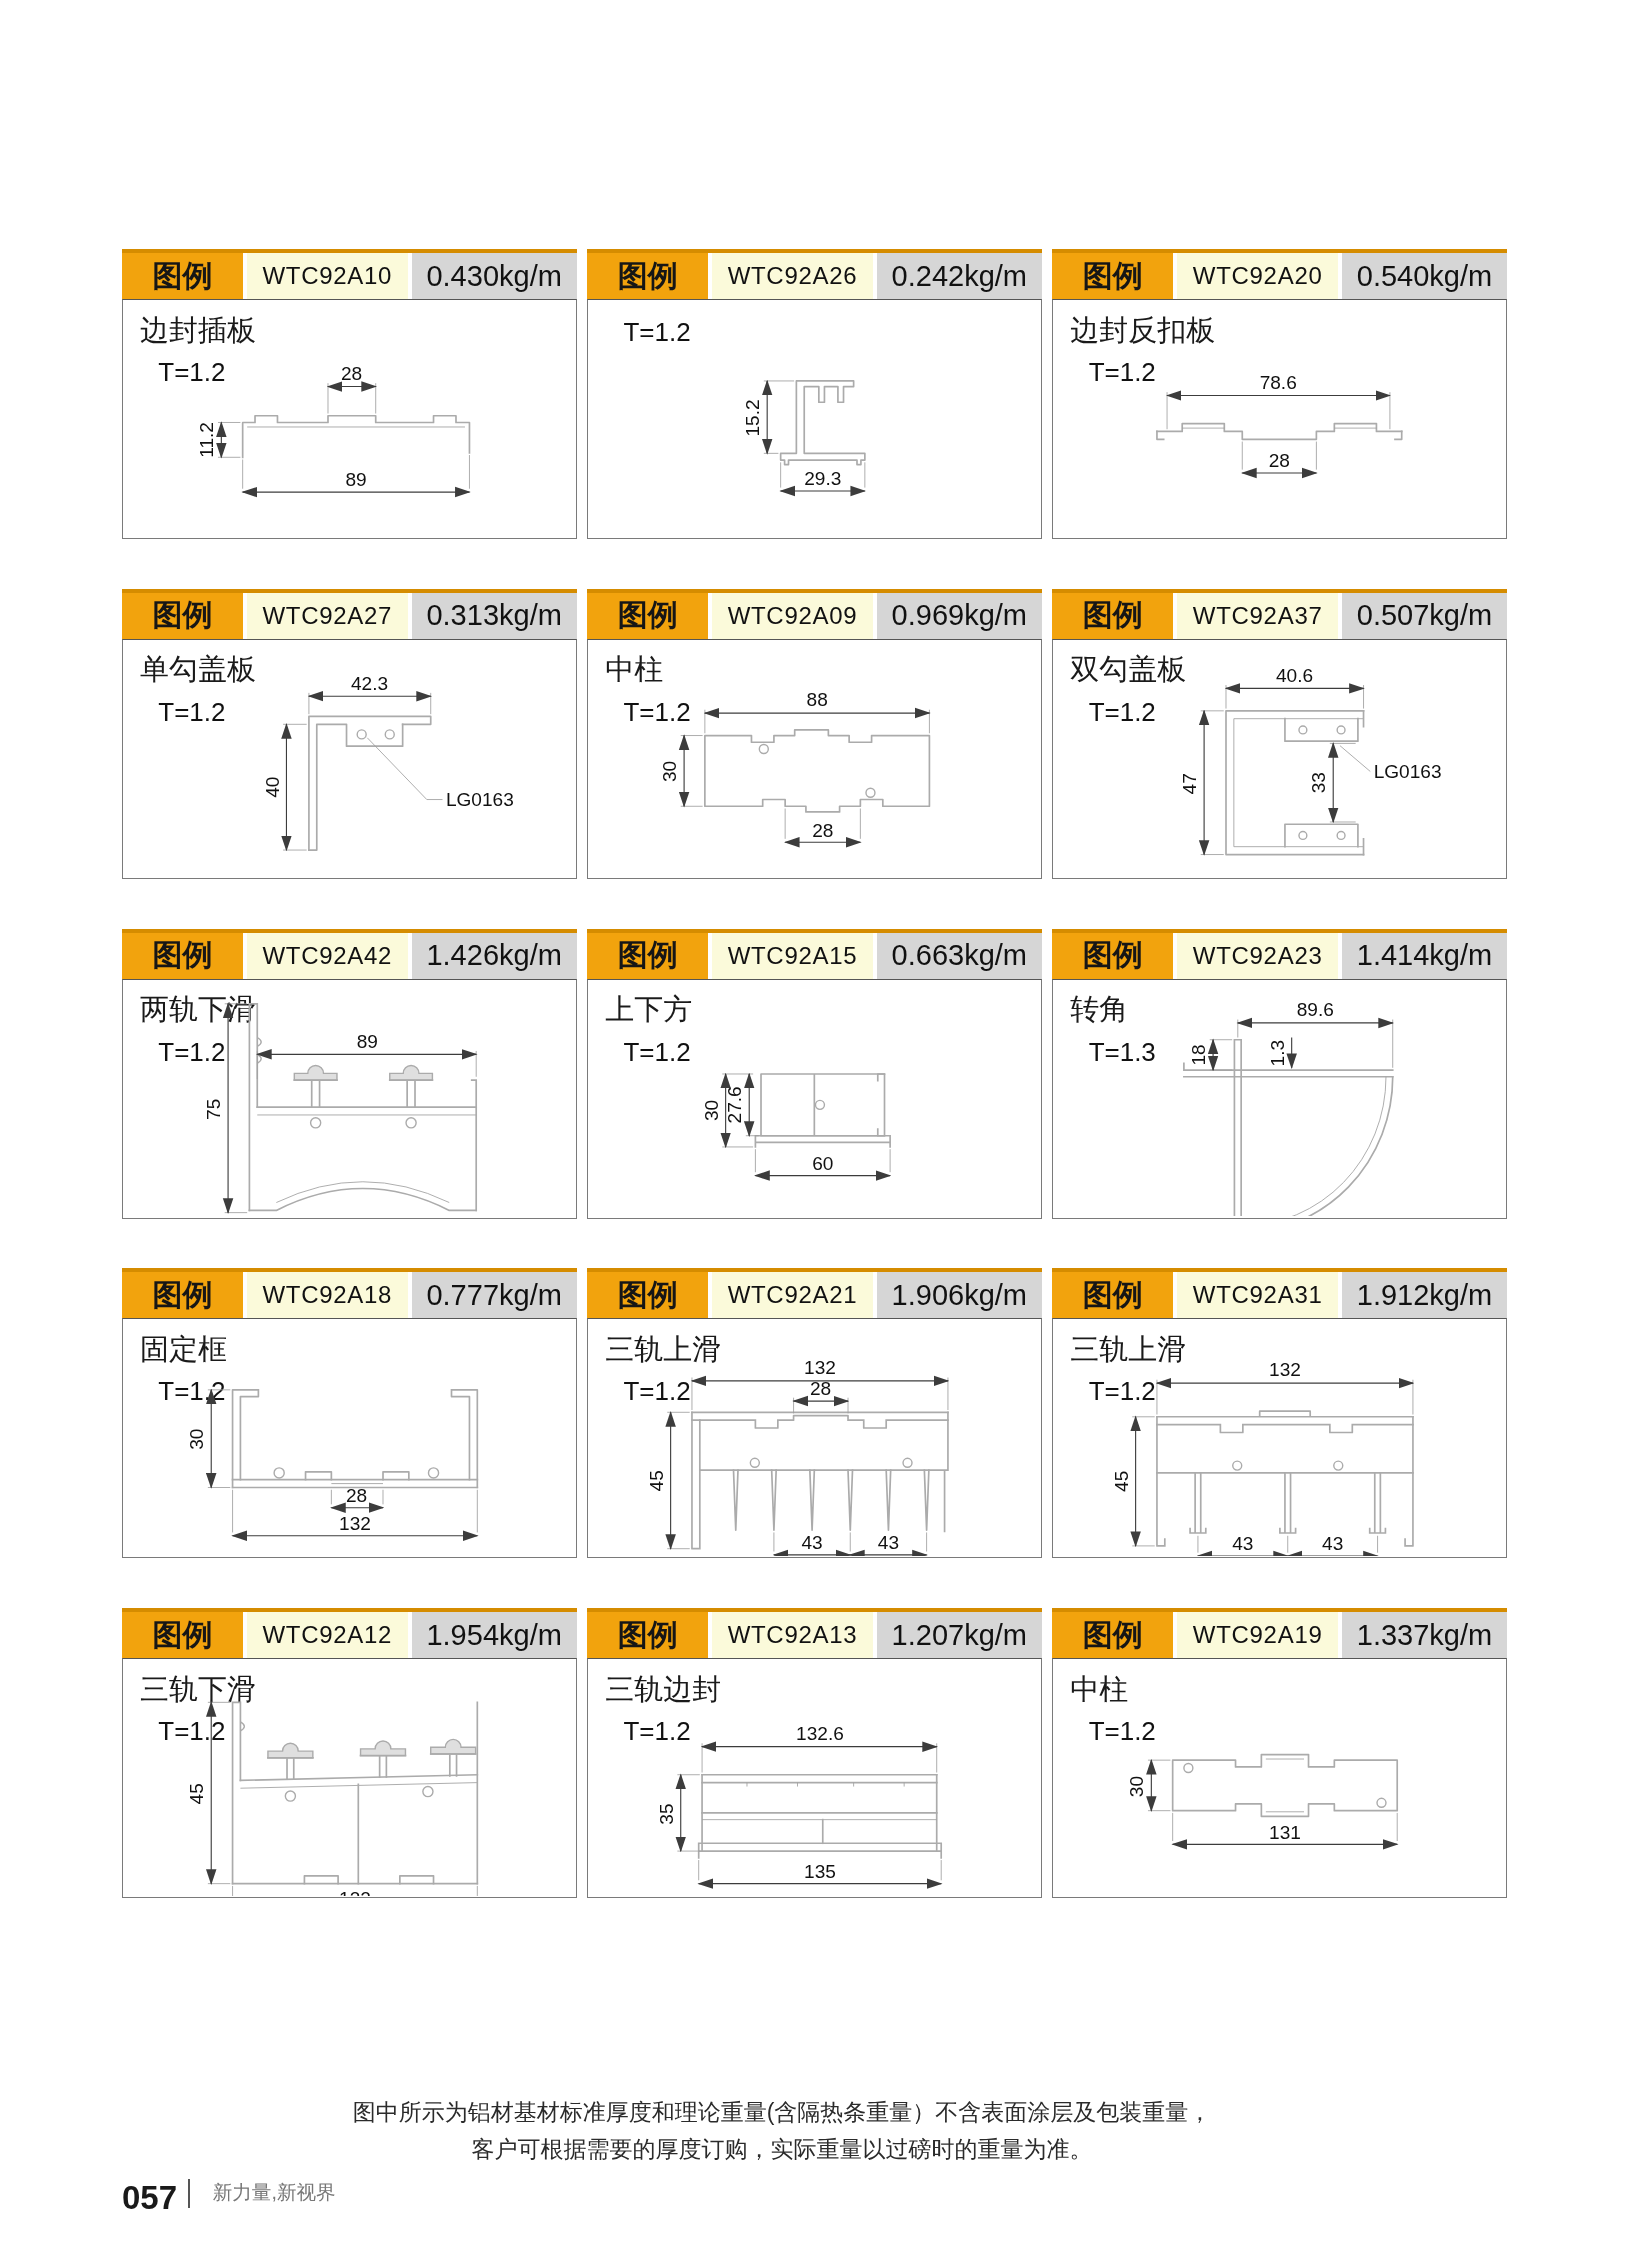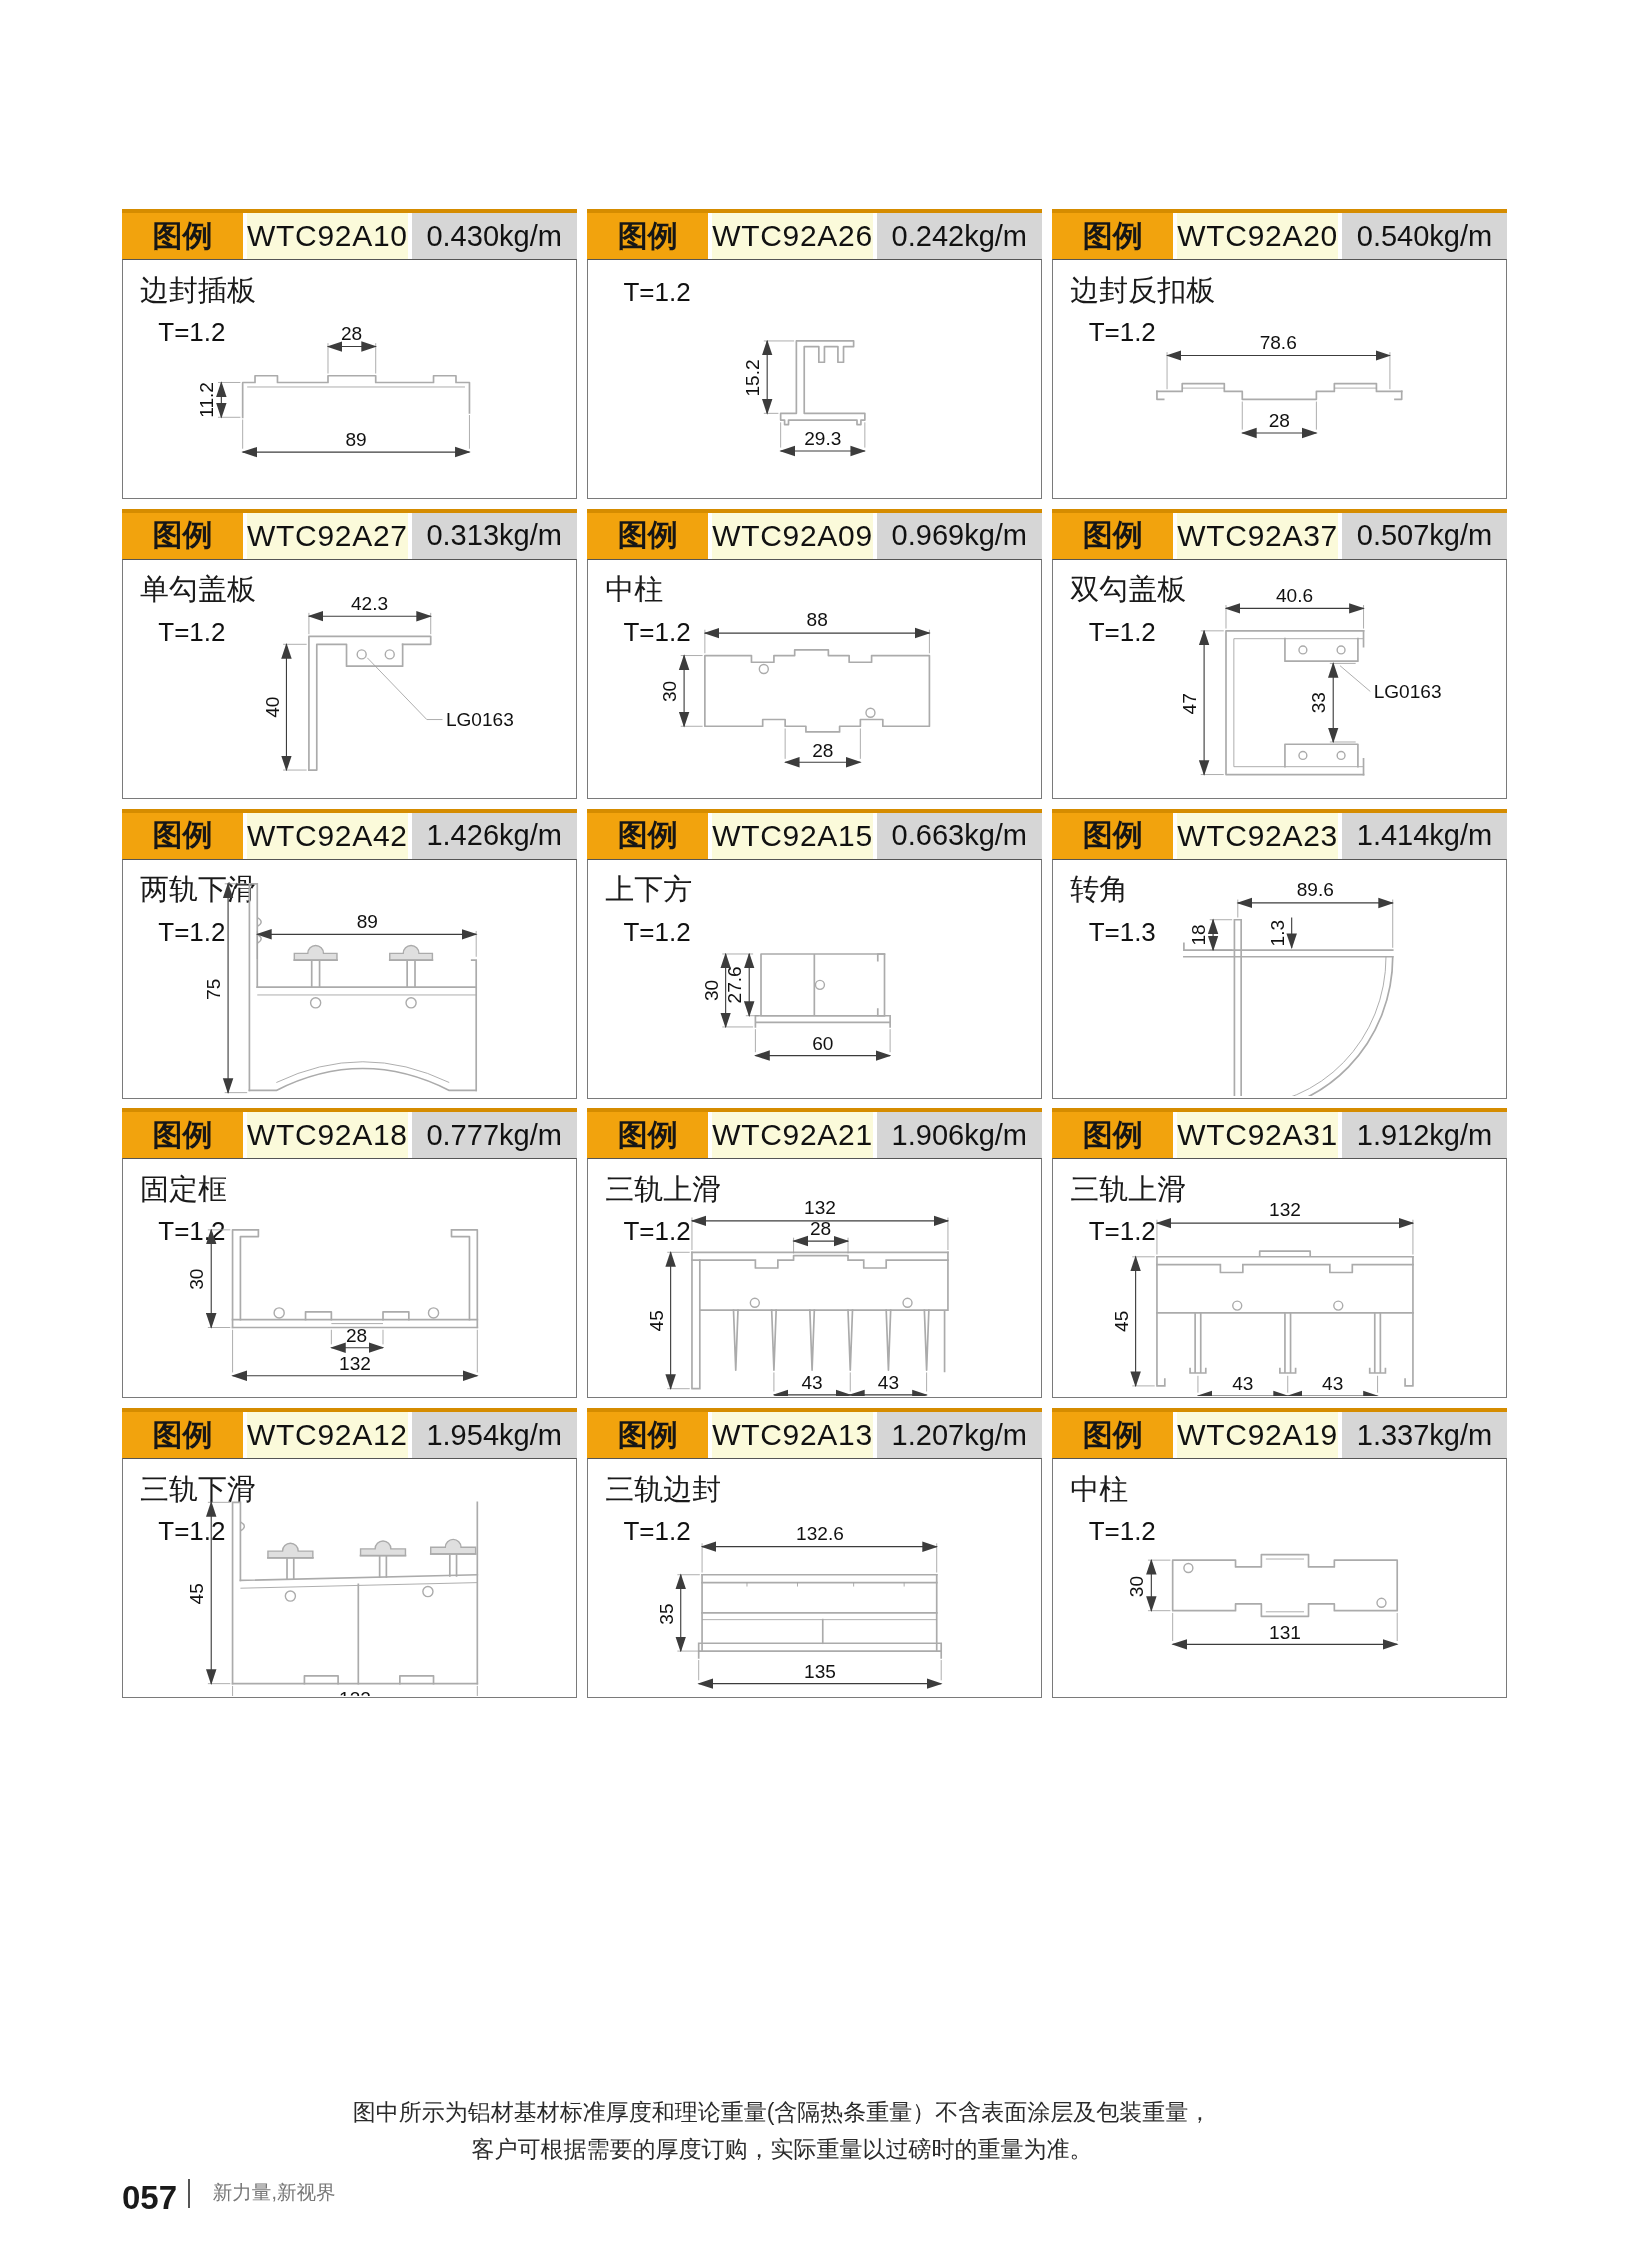--- a/index.html
+++ b/index.html
@@ -10,25 +10,25 @@
   body{
     width:1647px; height:2250px; position:relative; background:#fff;
     font-family:"Liberation Sans", sans-serif; color:#111; overflow:hidden;
   }
   .grid{
     position:absolute; left:122px; top:209px; width:1385px;
     display:grid; grid-template-columns:repeat(3,1fr); column-gap:10.5px; row-gap:9.8px;
   }
   .card{background:#fff;}
   .card-header{
-    display:flex; gap:3.9px; height:50px; border-top:4.6px solid var(--orange_dark);
+    display:flex; gap:3.9px; height:50px; border-top:4.6px solid var(--orange_dark);margin-top:40px;
   }
   .seg{display:flex; align-items:center; justify-content:center; height:46px;}
   .seg.badge{flex:0 0 121px; background:var(--orange); font-size:30px; font-weight:bold; color:#161616;}
-  .seg.code{flex:1; background:var(--pale_yellow); font-size:30px; letter-spacing:0.7px;}
+  .seg.code{flex:1; background:var(--pale_yellow); font-size:24px; letter-spacing:0.7px;}
   .seg.weight{flex:0 0 165px; background:var(--gray); font-size:29px;}
   .card-body{
     position:relative; height:240px; border:1.3px solid var(--line); border-top:1.3px solid #555;
     padding:10.5px 0 0 17px;
   }
   .pname{font-size:29px; color:#1a1a1a;}
   .pthick{font-size:26px; margin:6.5px 0 0 18.3px;}
   svg.draw{position:absolute; left:0; bottom:1.3px; width:100%; height:247px;}
   .draw .p{stroke:#ABABAB; stroke-width:3; fill:none; stroke-linejoin:round; stroke-linecap:square;}
   .draw .pf{fill:#DFDFDF; stroke:#ABABAB; stroke-width:2.5;}

